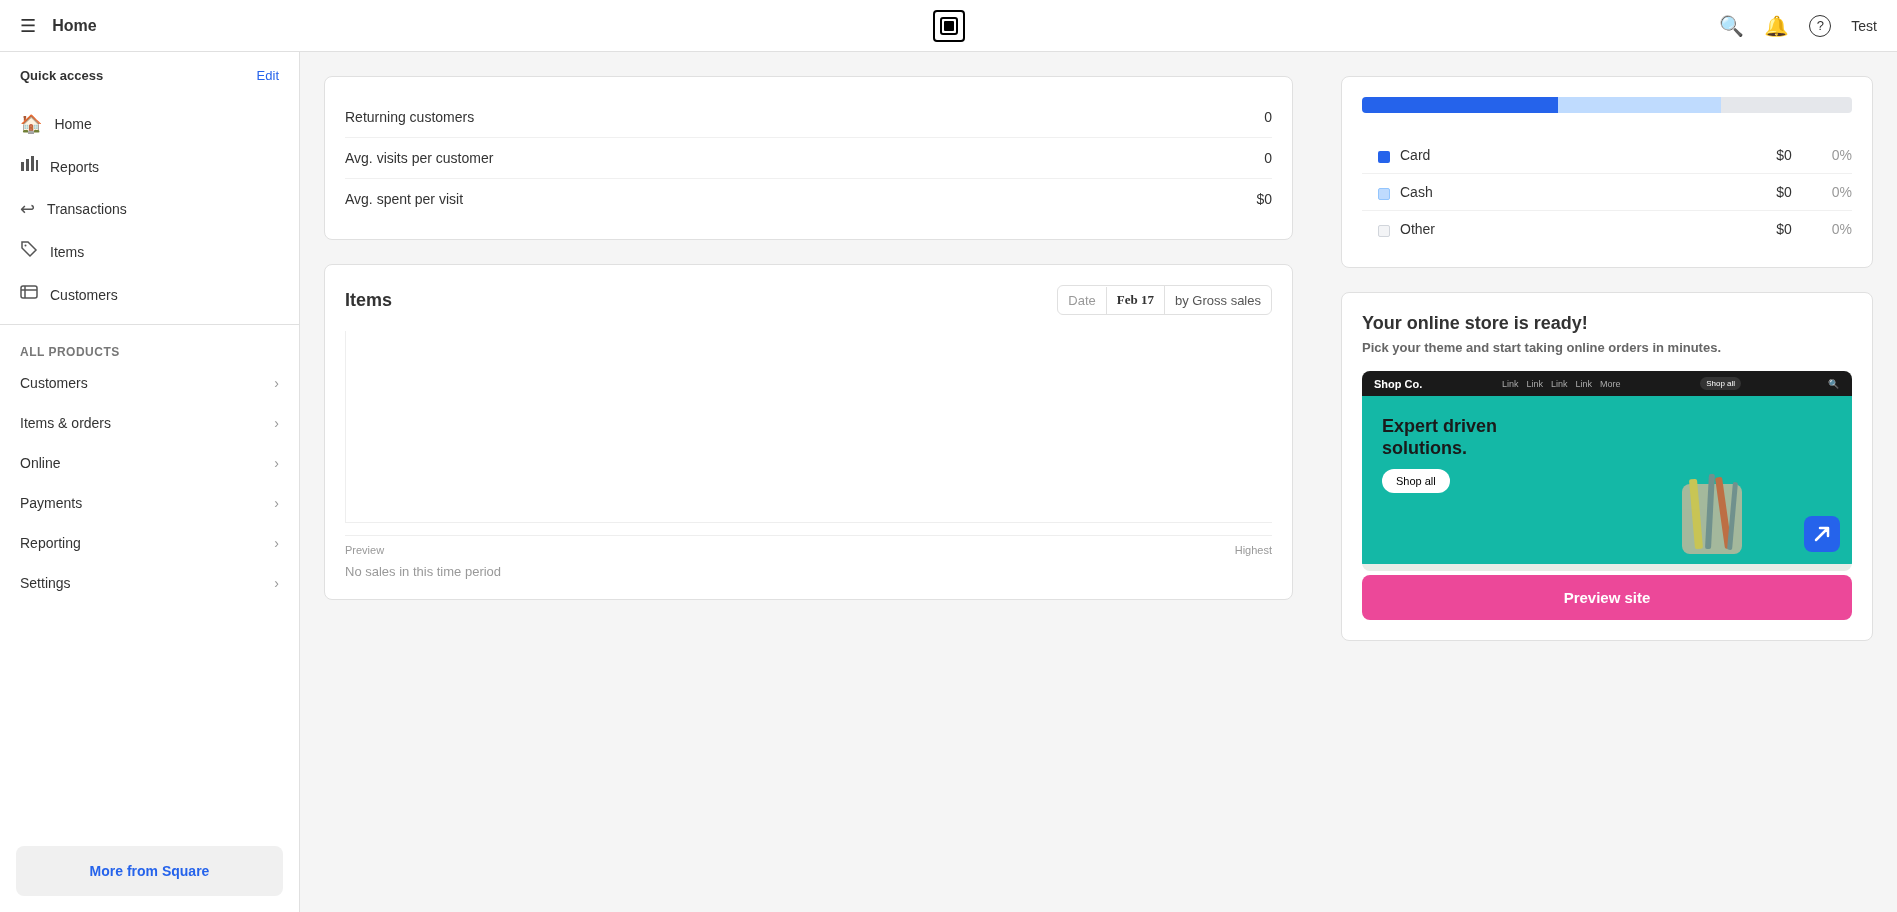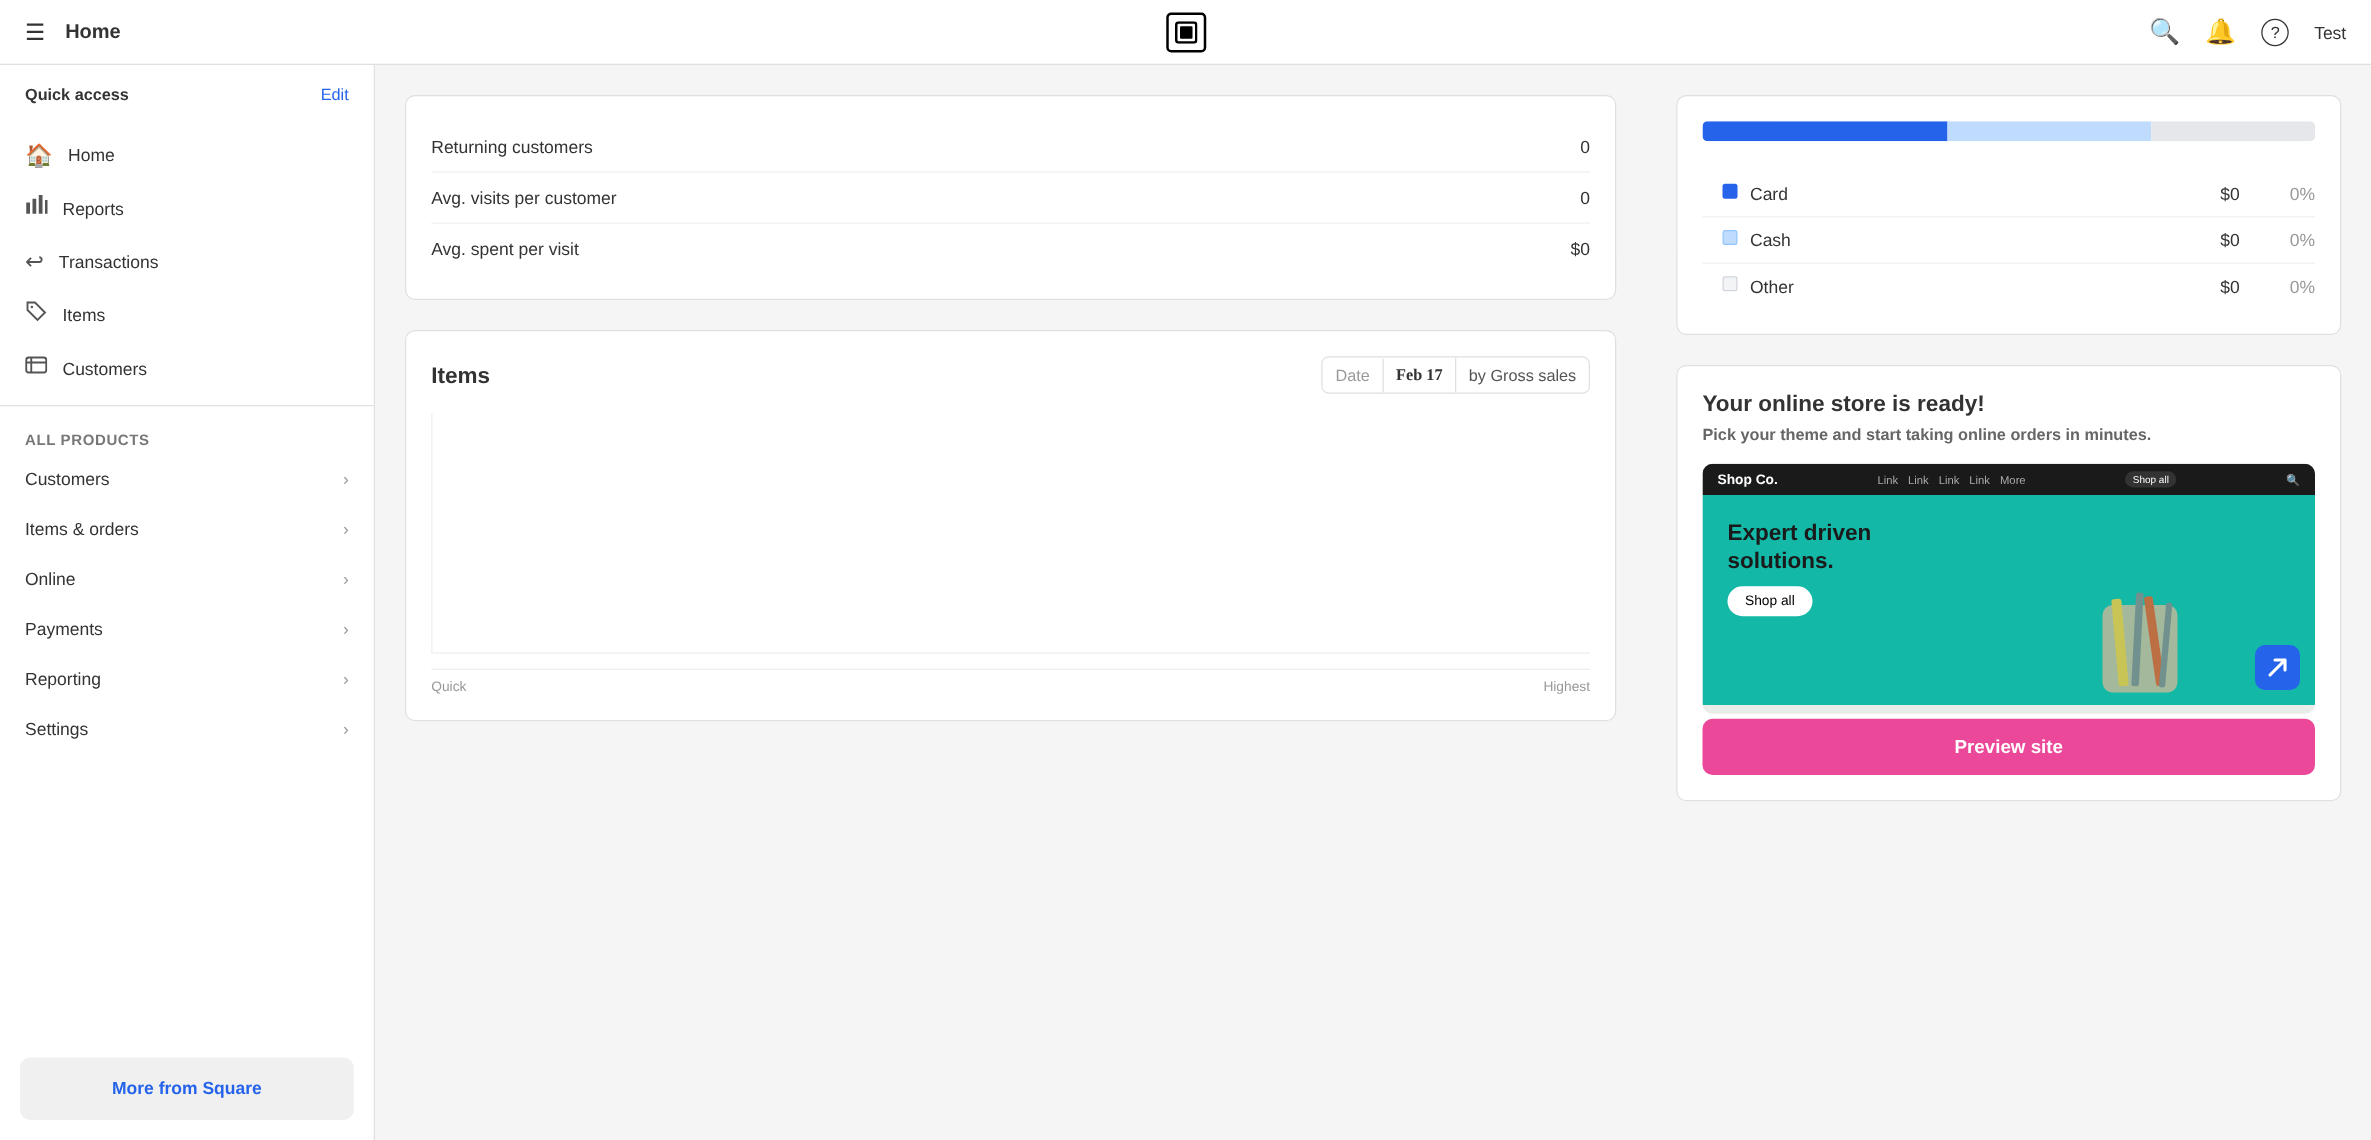--- a/index.html
+++ b/index.html
@@ -96,21 +96,21 @@
     .payment-bar-container { display: flex; height: 16px; border-radius: 4px; overflow: hidden; margin-bottom: 24px; }
     .payment-bar-blue { background: #2563eb; flex: 3; }
     .payment-bar-lightblue { background: #bfdbfe; flex: 2.5; }
     .payment-bar-gray { background: #e5e7eb; flex: 2; }
 
     .payment-row {
       display: flex; align-items: center; justify-content: space-between;
       padding: 10px 0; border-bottom: 1px solid #f0f0f0; font-size: 14px;
     }
     .payment-row:last-child { border-bottom: none; }
-    .payment-row-left { display: flex; align-items: flex-start; gap: 10px; padding-left: 16px; }
+    .payment-row-left { display: flex; align-items: flex-end; gap: 10px; padding-left: 16px; }
     .payment-dot-blue { width: 12px; height: 12px; background: #2563eb; border-radius: 2px; }
     .payment-dot-lightblue { width: 12px; height: 12px; background: #bfdbfe; border-radius: 2px; border: 1px solid #93c5fd; }
     .payment-dot-gray { width: 12px; height: 12px; background: #f3f4f6; border-radius: 2px; border: 1px solid #d1d5db; }
     .payment-name { color: #333; }
     .payment-right { display: flex; gap: 40px; }
     .payment-amount { color: #333; }
     .payment-percent { color: #999; }
 
     
     .online-store-title { font-size: 18px; font-weight: 700; color: #333; margin-bottom: 6px; }
@@ -288,23 +288,24 @@
             <span class="date-filter-by">by Gross sales</span>
           </div>
         </div>
 
         <div style="height: 200px; display: flex; align-items: flex-end; padding-bottom: 8px;">
 
           <div style="width:100%; height:100%; border-left:1px solid #eee; border-bottom:1px solid #eee; position:relative; display:flex; align-items:center; justify-content:center;">
           </div>
         </div>
         <div class="bar-axis">
-          <span>Quick</span>
+          <span>Preview</span>
           <span>Highest</span>
         </div>
+        <div class="no-sales">No sales in this time period</div>
       </div>
 
     </div>
 
     <div class="main-right">
 
       <div class="card">
         <div class="payment-bar-container">
           <div class="payment-bar-blue"></div>
           <div class="payment-bar-lightblue"></div>

